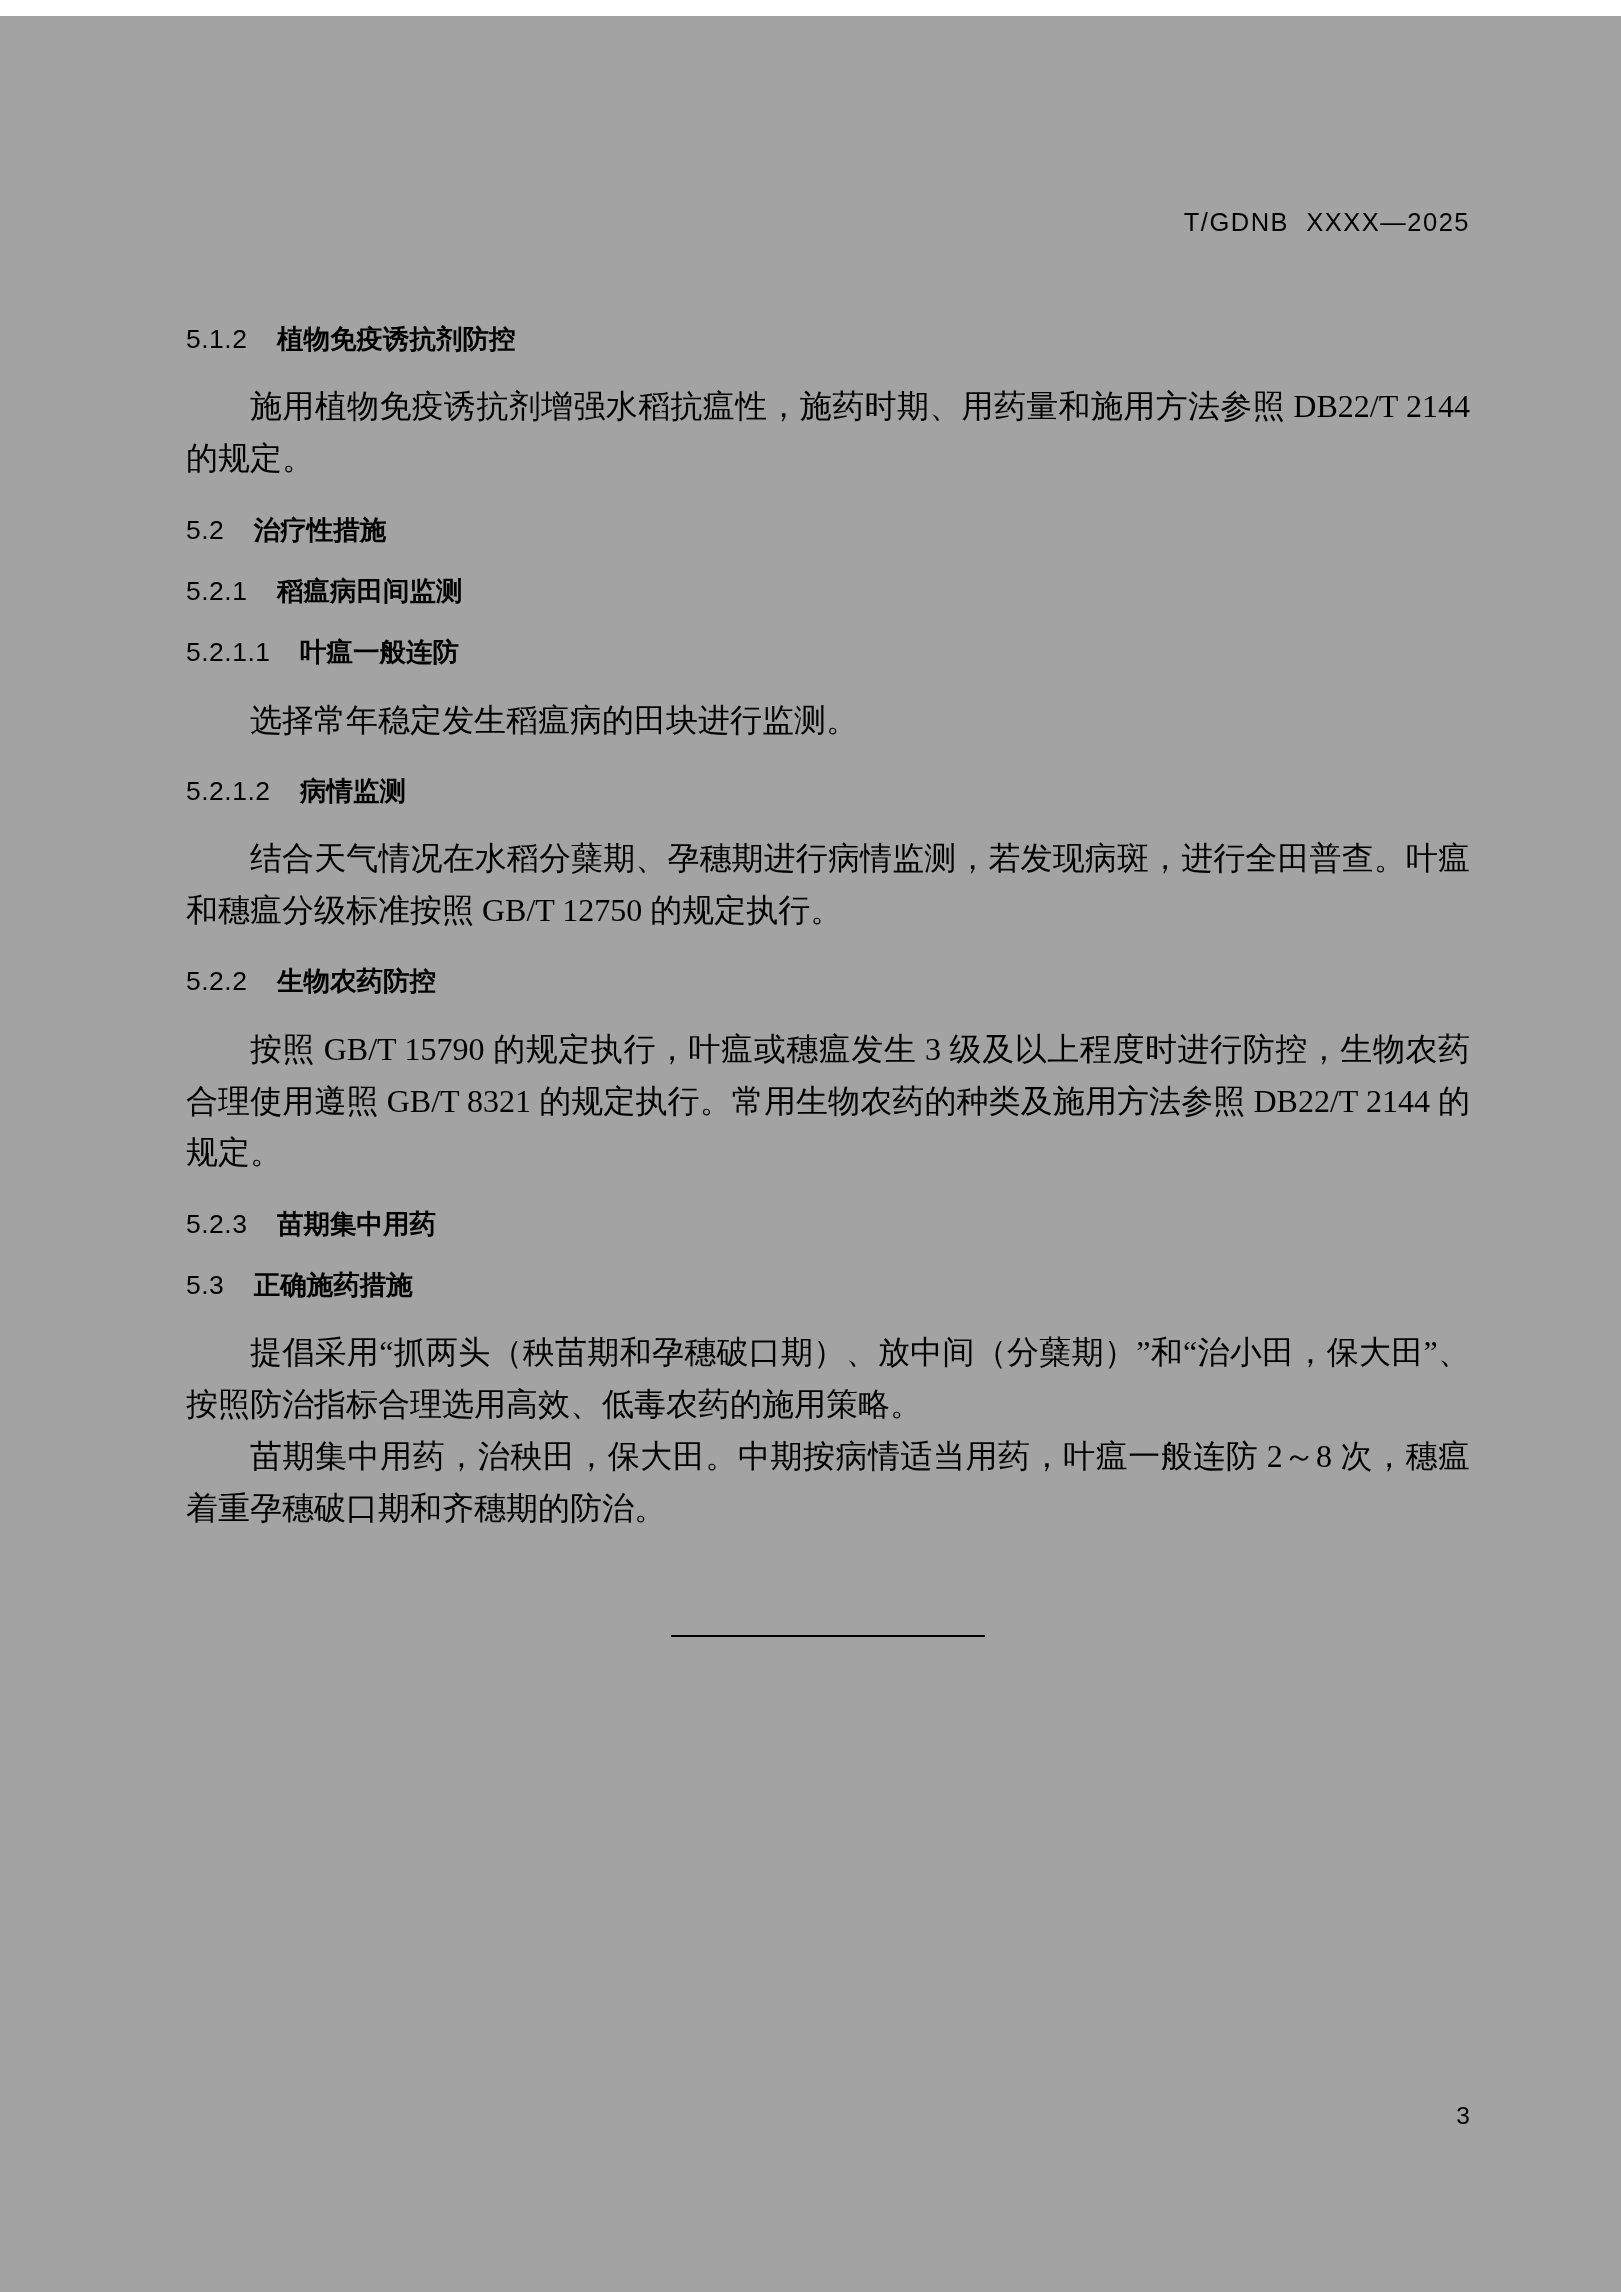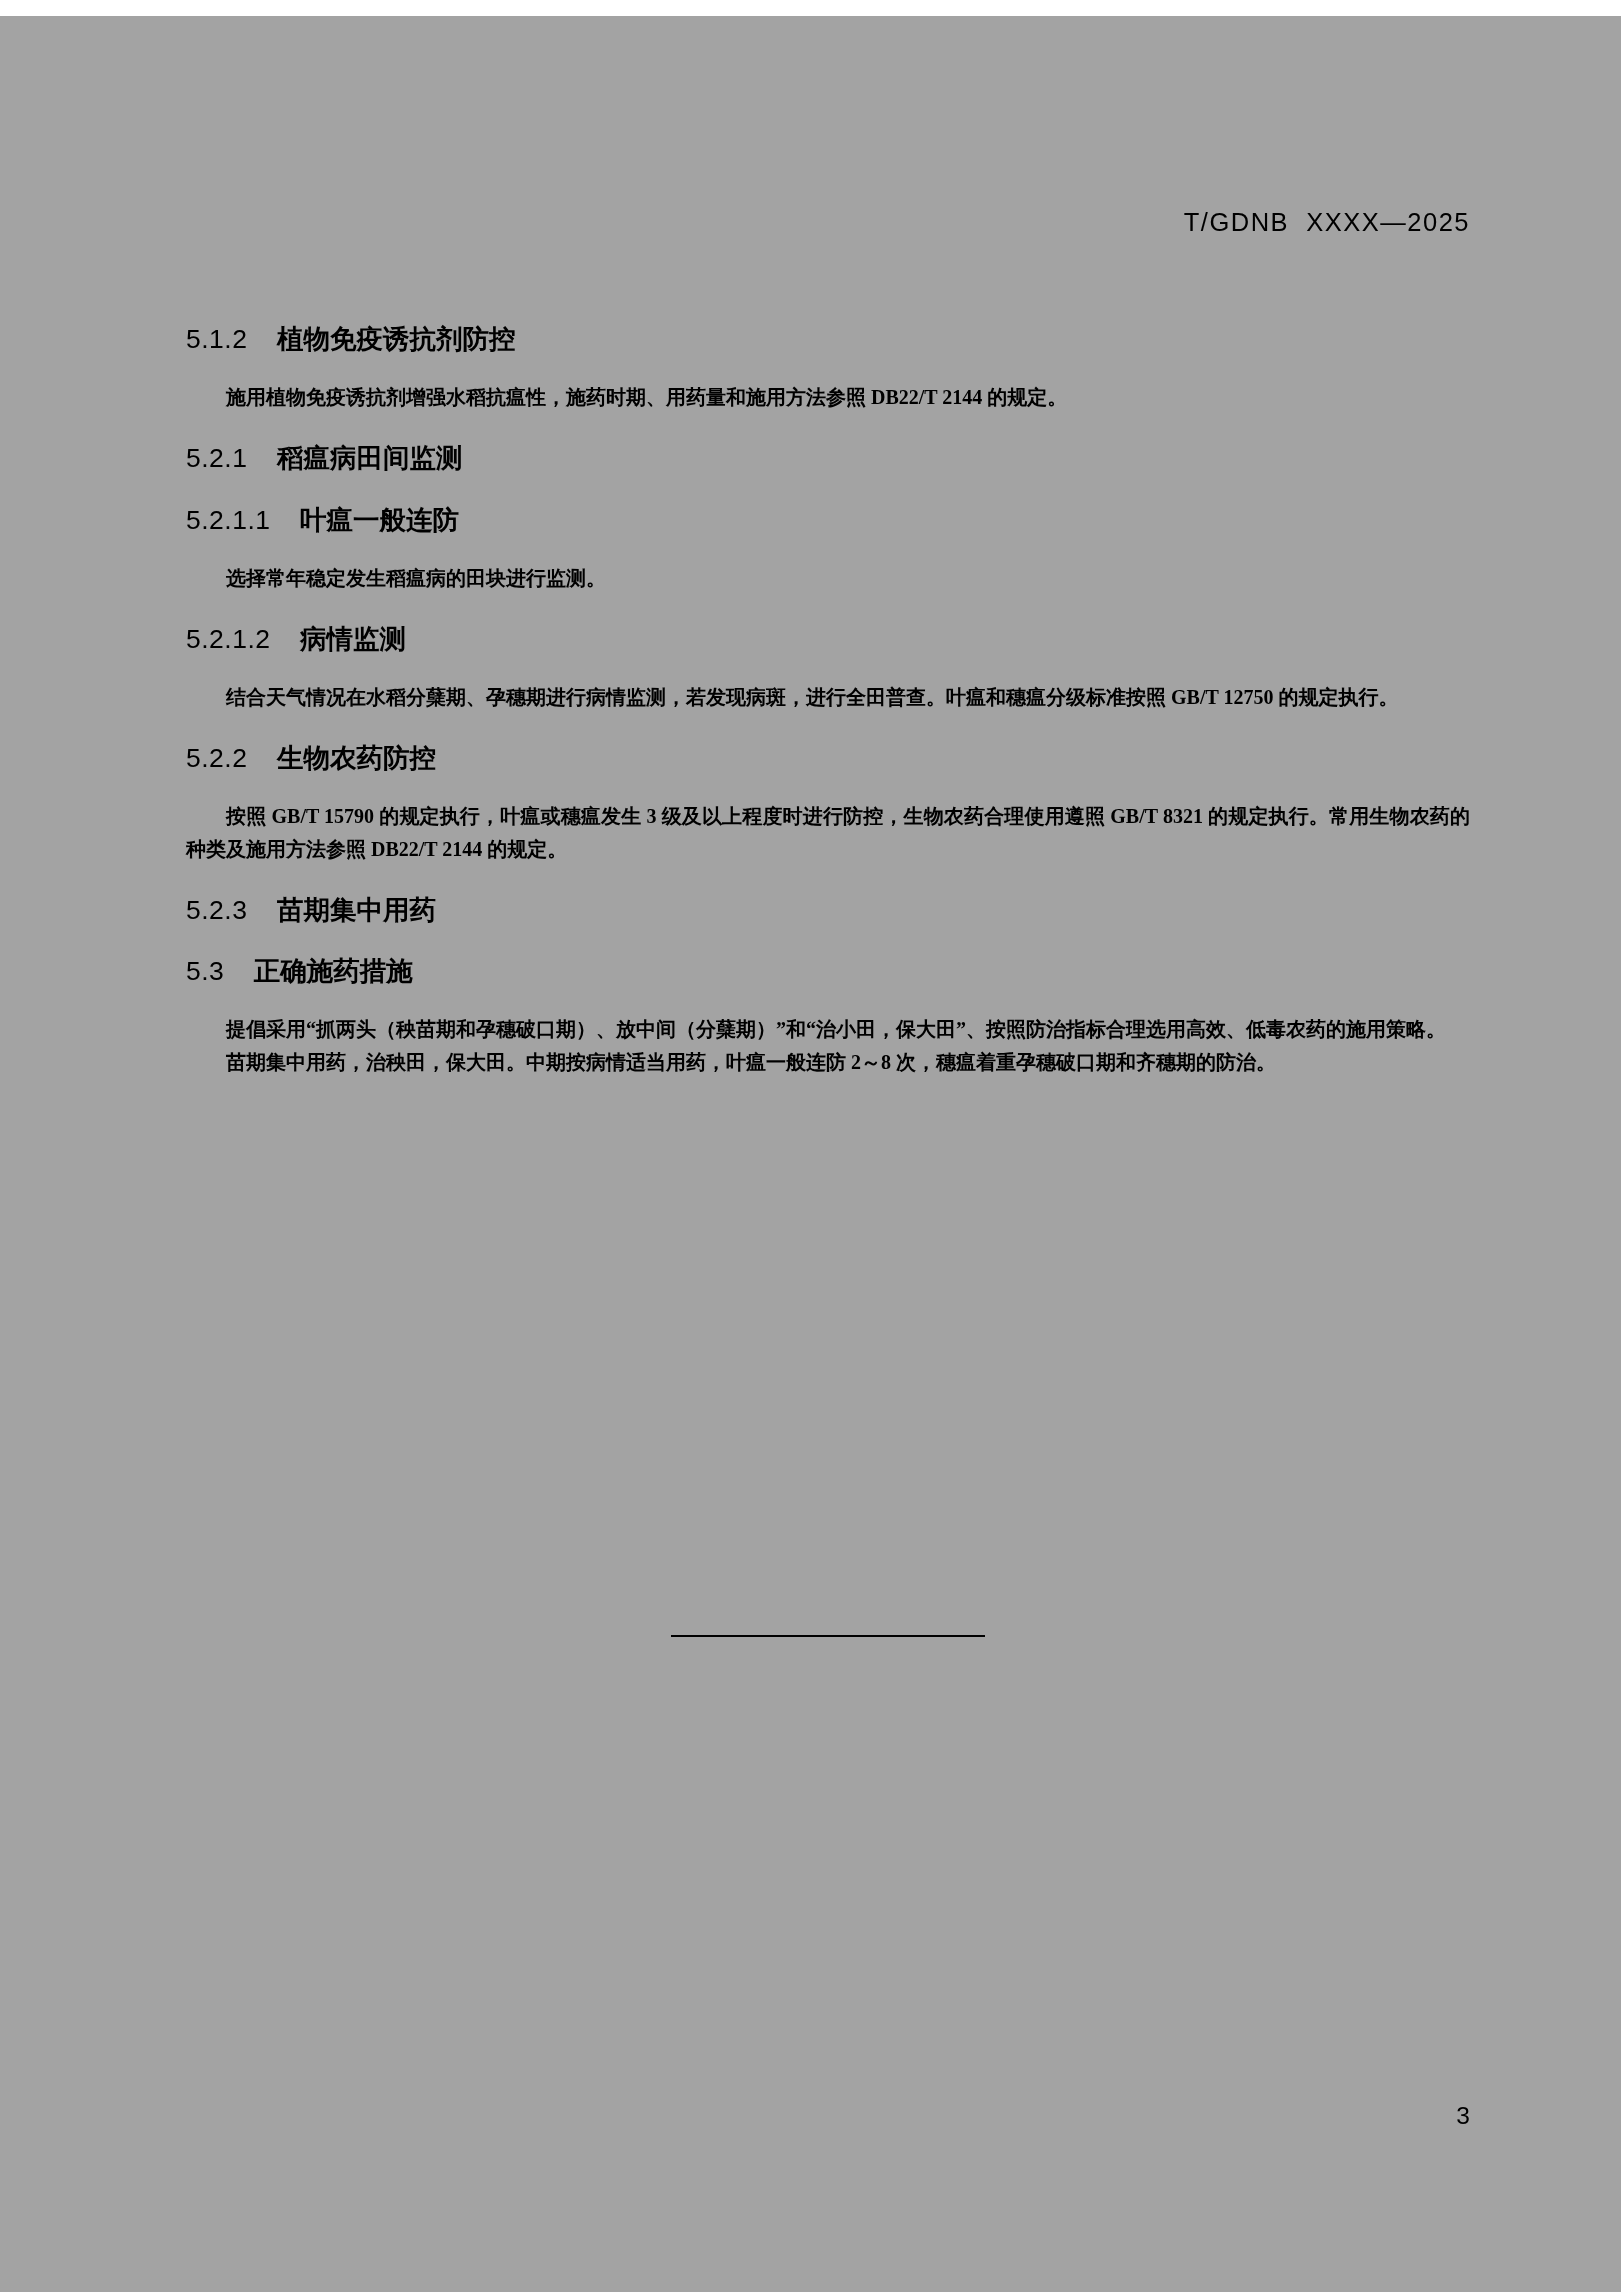--- a/index.html
+++ b/index.html
@@ -45,27 +45,26 @@
     white-space: pre;
   }
   .h-clause .num {
     font-weight: normal;
     letter-spacing: 0.5px;
   }
 
   
   .para {
     font-family: "Liberation Serif", "DejaVu Serif", serif;
-    font-size: 20px;
+    font-size: 32px;
     line-height: 1.62;
     text-align: justify;
     text-justify: inter-ideograph;
     color: #000;
     margin: 0;
-    font-weight: bold;
   }
   .para.indent { text-indent: 2em; }
 
   
   .strike-mark { text-decoration: line-through; text-decoration-thickness: 2px; }
 
   
   .end-rule-wrap {
     position: absolute;
     left: 186px;
@@ -107,20 +106,21 @@
 
 <div class="page">
 
   <div class="running-header">T/GDNB  XXXX—2025</div>
 
   <div class="content">
 
     <div class="h-clause sec-head"><span class="num">5.1.2</span>    <span>植物免疫诱抗剂防控</span></div>
     <p class="para indent sec">施用植物免疫诱抗剂增强水稻抗瘟性，施药时期、用药量和施用方法参照 DB22/T  2144 的规定。</p>
 
+    <div class="h-clause sec-head"><span class="num">5.2</span>    <span>治疗性措施</span></div>
 
     <div class="h-clause sec-head"><span class="num">5.2.1</span>    <span>稻瘟病田间监测</span></div>
 
     <div class="h-clause sec-head"><span class="num">5.2.1.1</span>    <span>叶瘟一般连防</span></div>
     <p class="para indent sec">选择常年稳定发生稻瘟病的田块进行监测。</p>
 
     <div class="h-clause sec-head"><span class="num">5.2.1.2</span>    <span>病情监测</span></div>
     <p class="para indent sec">结合天气情况在水稻分蘖期、孕穗期进行病情监测，若发现病斑，进行全田普查。叶瘟和穗瘟分级标准按照 GB/T  12750 的规定执行。</p>
 
     <div class="h-clause sec-head"><span class="num">5.2.2</span>    <span>生物农药防控</span></div>

